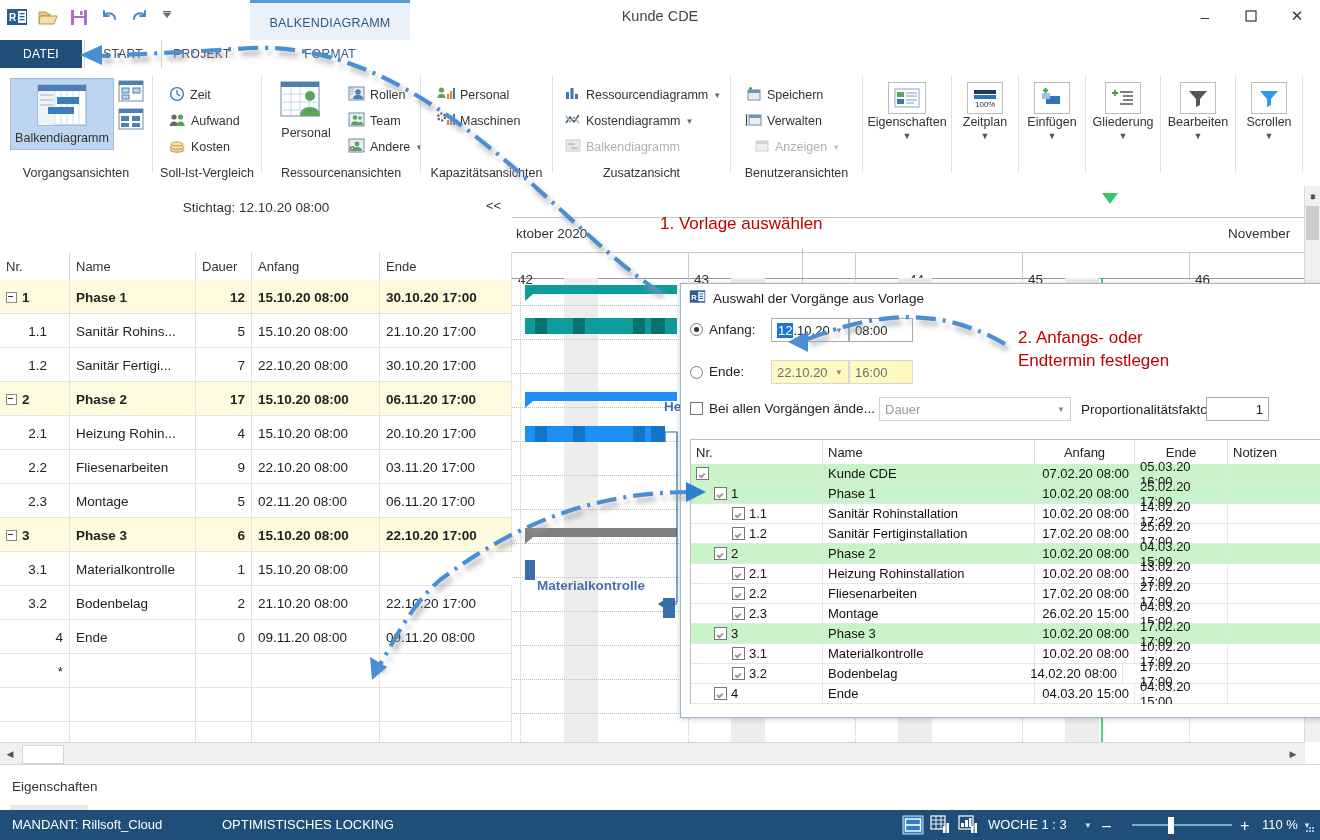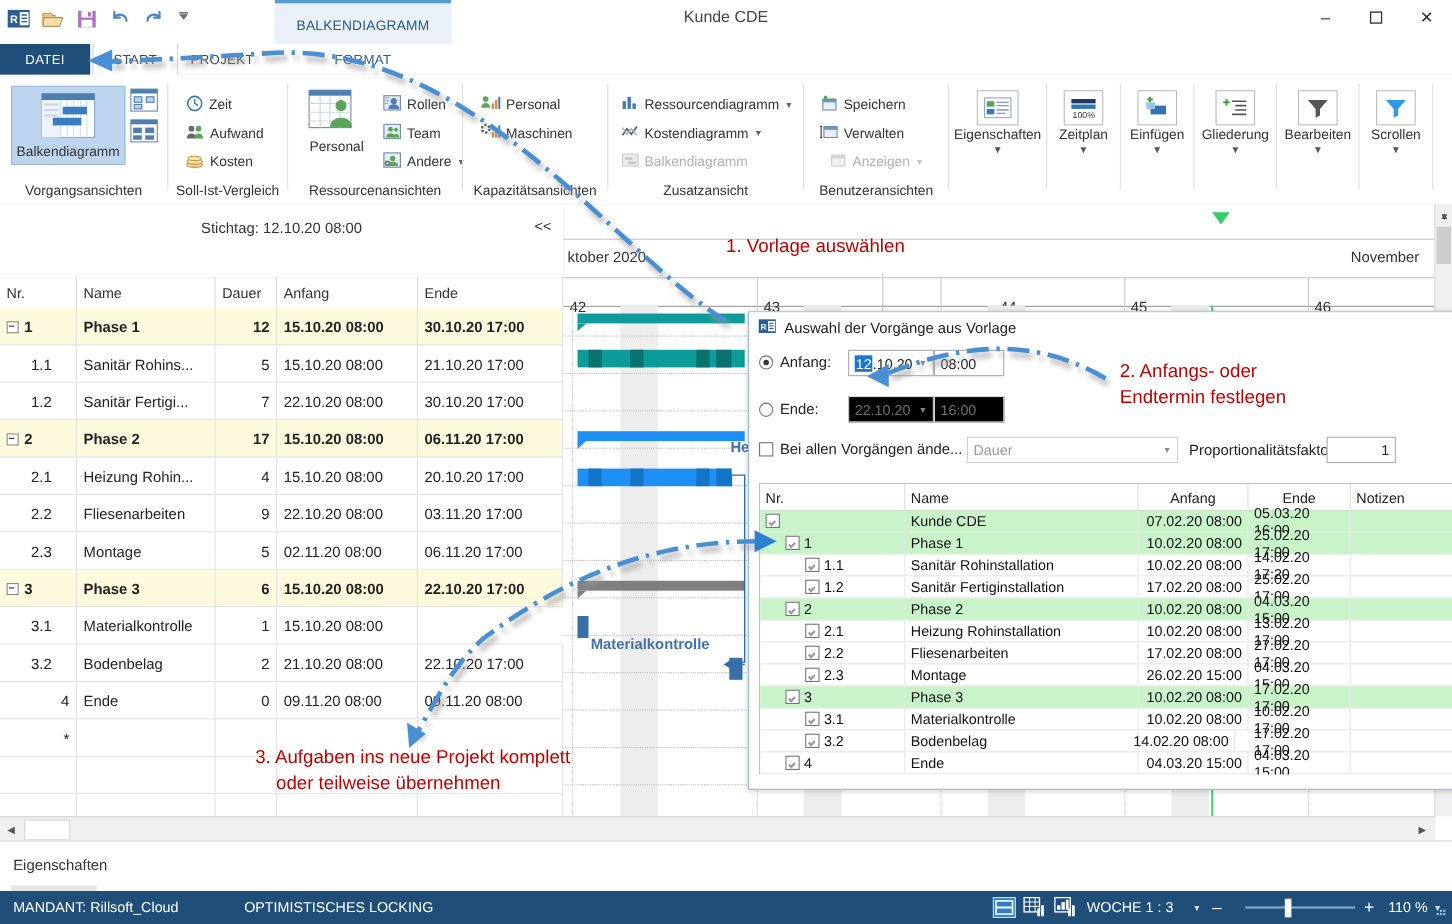--- a/index.html
+++ b/index.html
@@ -85,21 +85,21 @@
   .dlg-title{position:absolute;left:0;top:0;width:645px;height:28px;display:flex;align-items:center;gap:7px;
              padding-left:8px;box-sizing:border-box;font-size:13.5px;color:#222;background:#fff;}
   .radio{width:13px;height:13px;border:1px solid #767676;border-radius:50%;display:inline-block;
          position:relative;background:#fff;box-sizing:border-box;}
   .radio.on:after{content:"";position:absolute;left:3px;top:3px;width:5px;height:5px;border-radius:50%;background:#333;}
   .cbx{width:13px;height:13px;border:1px solid #767676;background:#fff;display:inline-block;box-sizing:border-box;position:relative;}
   .cbx.on:after{content:"";position:absolute;left:2px;top:5px;width:4px;height:2px;border-left:2px solid #9b9b9b;
                 border-bottom:2px solid #9b9b9b;transform:rotate(-45deg);}
   .field{border:1px solid #ababab;background:#fff;height:24px;box-sizing:border-box;display:flex;align-items:center;
          font-size:13px;color:#222;padding:0 5px;}
-  .field.dis{color:#6f6f6f;background:#000000;}
+  .field.dis{color:#6f6f6f;background:#fef9c3;}
   .drop-caret{font-size:8px;color:#888;}
   .dlg-label{font-size:13.5px;color:#222;}
   
   .dg{position:absolute;left:9px;top:155px;width:631px;height:265px;border:1px solid #c0c0c0;
       border-bottom:none;box-sizing:border-box;background:#fff;overflow:hidden;}
   .dgh{position:absolute;left:0;top:0;width:631px;height:24px;border-bottom:1px solid #9a9a9a;background:#fff;}
   .dghc{position:absolute;top:0;height:24px;font-size:13px;color:#222;display:flex;align-items:center;
         border-right:1px solid #dedede;box-sizing:border-box;padding:0 5px;}
   .dgr{position:absolute;left:0;width:631px;height:20px;border-bottom:1px solid #e6e6e6;box-sizing:border-box;}
   .dgr.hl{background:#c9f4c9;}
@@ -922,22 +922,20 @@
       <path d="M690 492 C600 492 520 520 440 580 C410 606 395 640 378 668" stroke="#9a9a9a" stroke-width="6" fill="none" stroke-dasharray="20 7 3 7" filter="url(#soft)" opacity=".55" transform="translate(3,5)"></path>
       <path d="M690 492 C600 492 520 520 440 580 C410 606 395 640 378 668" stroke="#4a8fd4" stroke-width="4.2" fill="none" stroke-dasharray="20 7 3 7"></path>
       <path d="M372 680 l-2 -23 l17 10 z" fill="#4a8fd4"></path>
       <path d="M706 492 l-20 -10 v20 z" fill="#2f7fd0"></path>
     </g>
   </svg>
 
   <div class="anno" style="left:660px;top:213px;">1. Vorlage auswählen</div>
   <div class="anno" style="left:1018px;top:327px;">2. Anfangs- oder
 Endtermin festlegen</div>
-  <div class="anno" style="left:232px;top:678px;">3. Aufgaben ins neue Projekt komplett
-    oder teilweise übernehmen</div>
 
   <div class="propsbar">
     <div class="txt">Eigenschaften</div>
     <div class="tabstub"></div>
   </div>
 
   <div class="statusbar">
     <span class="sb-txt" style="left:12px;">MANDANT: Rillsoft_Cloud</span>
     <span class="sb-txt" style="left:222px;">OPTIMISTISCHES LOCKING</span>
 

